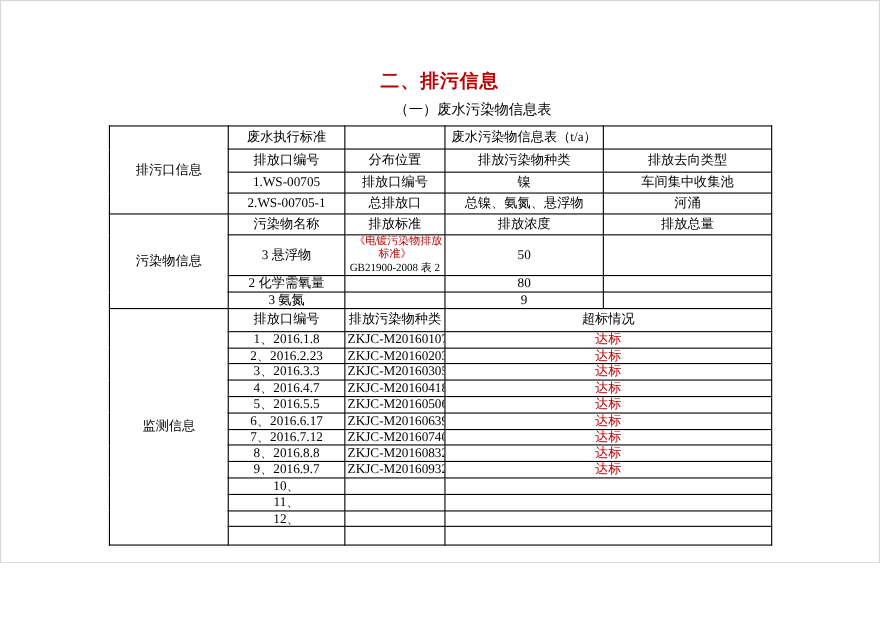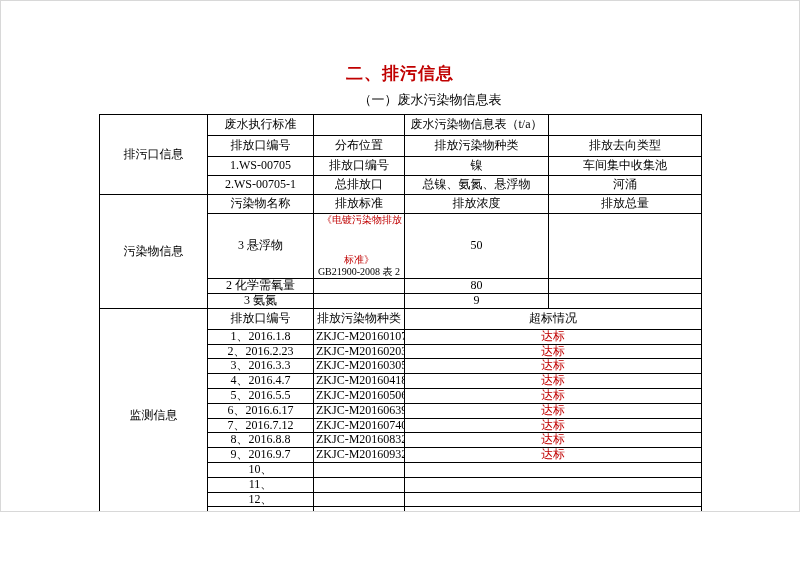--- a/index.html
+++ b/index.html
@@ -83,21 +83,21 @@
       <td rowspan="4" class="sec-label">污染物信息</td>
       <td class="b">污染物名称</td>
       <td class="b">排放标准</td>
       <td class="b">排放浓度</td>
       <td class="b">排放总量</td>
     </tr>
     <tr class="h36">
       <td class="left b">3 悬浮物</td>
       <td>
         <div class="small" style="color:#c00000;text-align:right;">《电镀污染物排放</div>
-        <div class="small" style="color:#c00000;margin-top:28px;">标准》</div>
+        <div class="small" style="color:#c00000;">标准》</div>
         <div class="small nowrap">GB21900-2008 表 2</div>
       </td>
       <td>50</td>
       <td></td>
     </tr>
     <tr class="h15">
       <td class="left b">2 化学需氧量</td>
       <td></td>
       <td>80</td>
       <td></td>

